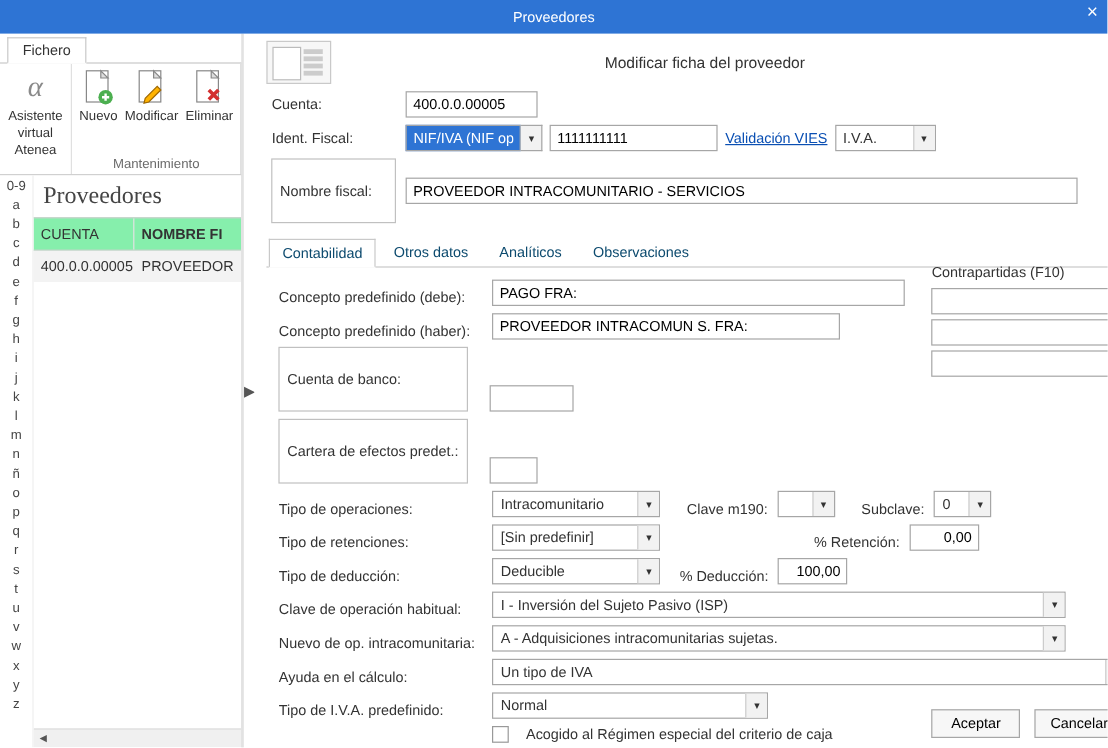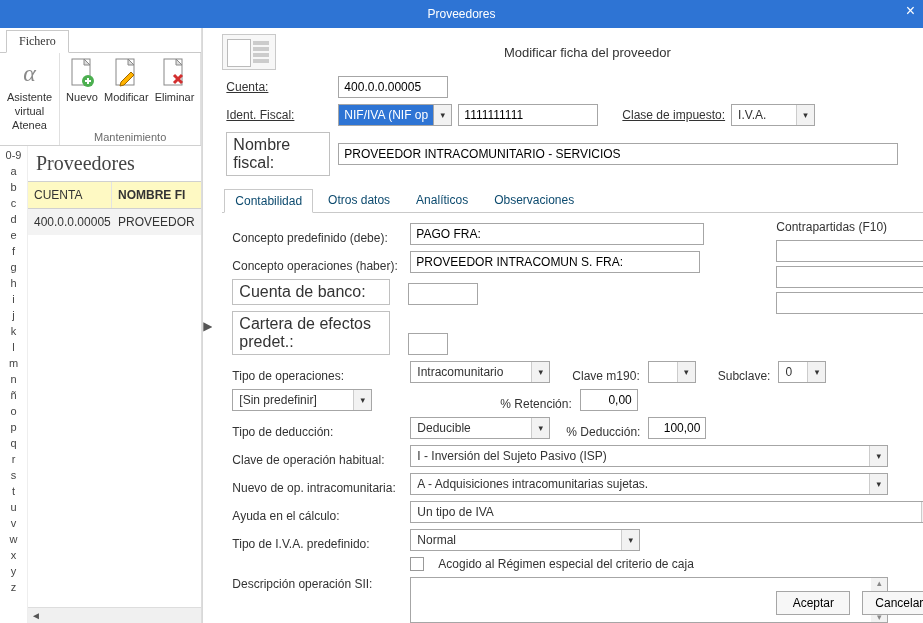--- a/index.html
+++ b/index.html
@@ -9,56 +9,56 @@
   .modal-titlebar { position: absolute; top: 0; left: 0; right: 0; height: 28px; background: #2e74d4; color: #fff; display: flex; align-items: center; justify-content: center; z-index: 10; }
   .modal-titlebar .close { position: absolute; right: 8px; top: 2px; font-size: 16px; cursor: pointer; }
 
   
   .outer { position: absolute; top: 28px; left: 0; right: 0; bottom: 0; display: flex; }
 
   
   .ribbon-region { width: 220px; border-right: 1px solid #ddd; display: flex; flex-direction: column; }
 
   .tab-row { height: 24px; display: flex; align-items: flex-end; background:#fff;}
-  .tab-fichero { border:1px solid #c9c9c9; border-bottom:1px solid #fff; padding:3px 12px; margin-left:6px; background:#fff; position:relative; top:1px;font-family:Liberation Serif, serif;}
+  .tab-fichero { border:1px solid #c9c9c9; border-bottom:1px solid #fff; padding:3px 12px; margin-left:6px; background:#fff; position:relative; top:1px;}
   .ribbon { border-top:1px solid #c9c9c9; border-bottom:1px solid #d0d0d0; height:94px; display:flex;}
   .ribbon-group { border-right:1px solid #e0e0e0; padding:4px 6px 2px 6px; display:flex; flex-direction:column; align-items:center; justify-content:space-between;}
   .ribbon-items { display:flex; gap:6px;}
   .ribbon-item { display:flex; flex-direction:column; align-items:center; gap:2px; font-size:11px; cursor:pointer;}
   .ribbon-item .ico { width:32px; height:32px; display:flex; align-items:center; justify-content:center;}
   .ribbon-group-label { font-size:11px; color:#6b6b6b; margin-top:2px;}
   .alpha-glyph{ font: italic 300 24px "Segoe UI"; color:#8a8a8a;}
 
   
   .below-ribbon { flex:1; display:flex; overflow:hidden;}
   .alpha-col { width:28px; display:flex; flex-direction:column; align-items:center; font-size:11px; color:#444; gap:1px; padding-top:2px; overflow:hidden; border-right:1px solid #eee;}
   .alpha-col span{ line-height:15px;}
   .list-area { flex:1; display:flex; flex-direction:column; overflow:hidden;}
   .list-title { font: 300 20px "Segoe UI Light","Segoe UI"; color:#444; padding:6px 10px 6px 8px;}
-  .grid-head { display:flex; border-top:1px solid #d0d0d0; border-bottom:1px solid #d0d0d0; background:#fef9c3;}
+  .grid-head { display:flex; border-top:1px solid #d0d0d0; border-bottom:1px solid #d0d0d0; background:#86efac;}
   .grid-head div{ padding:6px 6px; font-size:12px;}
   .gh1{ width:84px; border-right:1px solid #e3e3e3;}
   .gh2{ flex:1; font-weight:600;}
   .grid-row{ display:flex; background:#f3f3f3;}
   .grid-row div{ padding:6px 6px; font-size:12px;}
   .splitter{ width:10px; border-left:1px solid #d8d8d8; display:flex; align-items:center; justify-content:center; color:#555; cursor:pointer;}
   .hscroll{ height:16px; background:#f0f0f0; border-top:1px solid #ddd; display:flex; align-items:center;}
   .hscroll .arrow{ width:16px; text-align:center; font-size:10px; color:#555;}
 
   
   .form-panel{ flex:1; display:flex; flex-direction:column; padding:6px 8px 8px 10px; position:relative; background:#fff;}
   .form-header{ display:flex; align-items:center; gap:12px; margin-bottom:6px;}
   .thumb{ width:54px; height:36px; border:1px solid #c9c9c9; position:relative; background:#f7f7f7; display:flex; align-items:center; justify-content:center;}
   .thumb::before{content:""; position:absolute; left:4px; top:4px; width:22px; height:26px; border:1px solid #bbb; background:#fff;}
   .thumb::after{content:""; position:absolute; right:6px; top:6px; width:16px; height:4px; background:#ccc; box-shadow:0 6px 0 #ccc, 0 12px 0 #ccc, 0 18px 0 #ccc;}
   .form-title{ flex:1; text-align:center; font-size:13px; color:#333; padding-right:54px;}
 
   .form-grid{ display:grid; grid-template-columns: 104px auto; gap:6px 8px; align-items:center; margin-bottom:6px; padding-left:4px;}
-  .boxed-label{ border:1px solid #c0c0c0; padding:3px 6px; font-size:16px; background:#fff; display:inline-block;}
-  .plain-label{ font-size:12px;text-decoration:underline; }
+  .boxed-label{ border:1px solid #c0c0c0; padding:19px 6px; font-size:12px; background:#fff; display:inline-block;}
+  .plain-label{ font-size:12px; }
   .fld{ border:1px solid #a6a6a6; padding:3px 5px; font-size:12px; height:22px; background:#fff;}
   .fld.sel{ background:#2e74d4; color:#fff;}
   .drop-btn{ width:18px; height:22px; border:1px solid #a6a6a6; border-left:none; background:#f2f2f2; display:inline-flex; align-items:center; justify-content:center; font-size:9px; cursor:pointer;}
   .inline{ display:flex; align-items:center; gap:6px; flex-wrap:nowrap;}
   .link{ color:#0a4fb3; text-decoration:underline; cursor:pointer;}
 
   
   .tabs-strip{ display:flex; border-bottom:1px solid #c9c9c9; margin:6px 0 10px 0; padding-left:2px;}
   .tab{ padding:4px 10px; border:1px solid transparent; border-bottom:none; margin-right:4px; cursor:pointer; color:#0c4a6e;}
   .tab.active{ border:1px solid #c9c9c9; border-bottom:1px solid #fff; background:#fff; position:relative; top:1px;}
@@ -210,21 +210,21 @@
       <div class="plain-label">Cuenta:</div>
       <div><input class="fld" style="width: 110px;" value="400.0.0.00005"></div>
 
       <div class="plain-label">Ident. Fiscal:</div>
       <div class="inline">
         <div class="inline" style="gap:0">
           <input class="fld sel" style="width: 96px;" value="NIF/IVA (NIF ope)">
           <div class="drop-btn">▾</div>
         </div>
         <input class="fld" style="width: 140px;" value="1111111111">
-        <span style="margin-left:18px" class="plain-label">Clase de impuesto:</span>
+        <span class="link">Validación VIES</span>
         <div class="select" style="width:84px">
           <span class="sv">I.V.A.</span>
           <span class="sbtn">▾</span>
         </div>
       </div>
 
       <div class="boxed-label">Nombre fiscal:</div>
       <div><input class="fld" style="width: 560px;" value="PROVEEDOR INTRACOMUNITARIO - SERVICIOS"></div>
     </div>
 
@@ -246,24 +246,24 @@
           <div class="small-btn">...</div>
         </div>
       <div class="row">
           <input class="fld" style="">
           <div class="small-btn">...</div>
         </div>
     </div>
 
     <div class="body-row">
       <span class="lbl">Concepto predefinido (debe):</span>
-      <input class="fld" style="width: 294px;" value="PAGO FRA:">
-    </div>
-    <div class="body-row">
-      <span class="lbl">Concepto operaciones (haber):</span>
+      <input class="fld" style="width: 344px;" value="PAGO FRA:">
+    </div>
+    <div class="body-row">
+      <span class="lbl">Concepto predefinido (haber):</span>
       <input class="fld" style="width: 290px;" value="PROVEEDOR INTRACOMUN S. FRA:">
     </div>
     <div class="body-row">
       <span class="boxed-label" style="width:158px">Cuenta de banco:</span>
       <input class="fld" style="width: 70px; margin-left: 10px;">
     </div>
     <div class="body-row">
       <span class="boxed-label" style="width:158px">Cartera de efectos predet.:</span>
       <input class="fld" style="width: 40px; margin-left: 10px;">
     </div>
@@ -282,20 +282,21 @@
           <span class="sbtn">▾</span>
         </div>
       <span class="lbl narrow" style="margin-left:14px">Subclave:</span>
       <div class="select" style="width:48px">
           <span class="sv">0</span>
           <span class="sbtn">▾</span>
         </div>
     </div>
 
     <div class="body-row">
+      <span class="lbl">Tipo de retenciones:</span>
       <div class="select" style="width:140px">
           <span class="sv">[Sin predefinir]</span>
           <span class="sbtn">▾</span>
         </div>
       <span class="lbl narrow" style="margin-left:120px">% Retención:</span>
       <input class="fld num" style="width: 58px;" value="0,00">
     </div>
 
     <div class="body-row">
       <span class="lbl">Tipo de deducción:</span>

